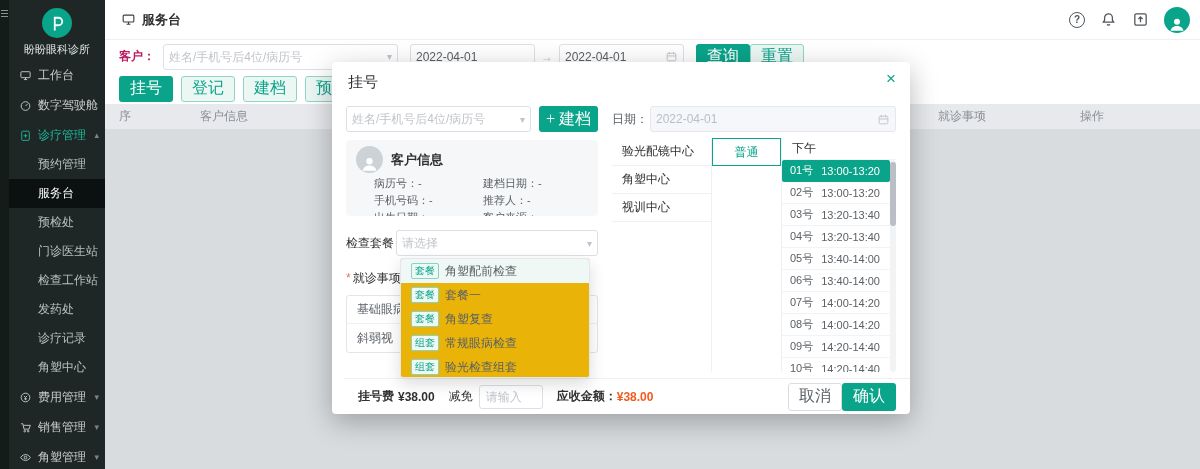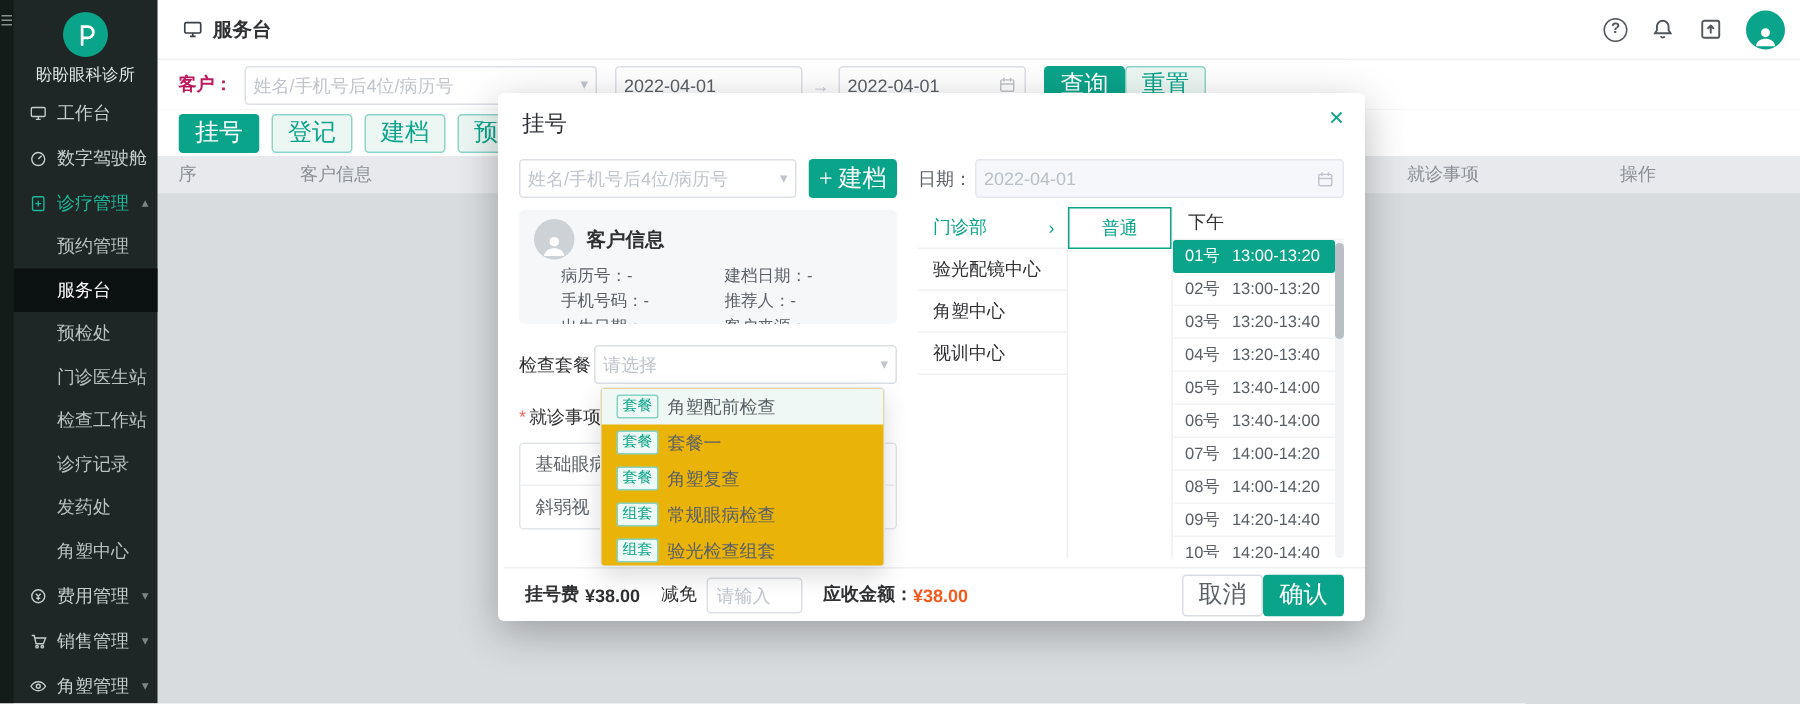--- a/index.html
+++ b/index.html
@@ -111,21 +111,21 @@
   .type-col { width:70px; flex:none; border-right:1px solid #eef0f2; }
   .type-cell { height:28px; border:1px solid #0aa48a; color:#0aa48a; display:flex; align-items:center; justify-content:center; cursor:pointer; }
   .slot-col { position:relative; flex:1; min-width:0; }
   .slot-header { height:22px; display:flex; align-items:center; padding-left:10px; color:#303133; border-bottom:1px solid #f1f3f5; }
   .slot-list { height:212px; overflow:hidden; margin-right:6px; }
   .slot { height:22px; display:flex; align-items:center; gap:8px; padding:0 8px; font-size:11px; color:#5a6066; border-bottom:1px solid #f1f3f5; cursor:pointer; white-space:nowrap; }
   .slot.sel { background:#0aa48a; color:#fff; border-radius:2px; border-bottom-color:transparent; }
   .slot-scrollbar { position:absolute; right:0; top:22px; bottom:0; width:6px; background:#f1f3f5; border-radius:3px; }
   .thumb { position:absolute; top:2px; left:0; width:6px; height:64px; background:#b9bfc5; border-radius:3px; cursor:pointer; }
 
-  .m-footer { position:absolute; left:4px; right:0; bottom:0; height:36px; border-top:1px solid #eef0f2; display:flex; align-items:center; padding:0 14px; }
+  .m-footer { position:absolute; left:12px; right:0; bottom:0; height:36px; border-top:1px solid #eef0f2; display:flex; align-items:center; padding:0 14px; }
   .b { font-weight:bold; color:#303133; }
   .ml4 { margin-left:4px; }
   .ml14 { margin-left:14px; }
   .ml6 { margin-left:6px; }
   .discount { width:64px; height:24px; padding:0 6px; }
   .due { color:#f45a1d; }
   .spacer { flex:1; }
 
   svg { display:block; }
 </style>
@@ -183,24 +183,24 @@
         <div class="sub-item">
             <span>预检处</span>
           </div>
         <div class="sub-item">
             <span>门诊医生站</span>
           </div>
         <div class="sub-item">
             <span>检查工作站</span>
           </div>
         <div class="sub-item">
+            <span>发药处</span>
+          </div>
+        <div class="sub-item">
             <span>诊疗记录</span>
-          </div>
-        <div class="sub-item">
-            <span>发药处</span>
           </div>
         <div class="sub-item">
             <span>角塑中心</span>
           </div>
         <div class="menu-item">
           <svg class="mi-icon" viewBox="0 0 24 24" fill="none" stroke="currentColor" stroke-width="1.7">
               <circle cx="12" cy="12" r="8"></circle>
               <path d="M9 9l3 3 3-3M12 12v5M9.5 14.5h5"></path>
             </svg>
           <span>费用管理</span>
@@ -377,24 +377,20 @@
           <span class="val">2022-04-01</span>
           <svg class="cal" viewBox="0 0 24 24" fill="none" stroke="currentColor" stroke-width="1.8">
               <rect x="4" y="6" width="16" height="14" rx="2"></rect>
               <path d="M8 3.5V8M16 3.5V8M4 11h16"></path>
             </svg>
         </div>
       </div>
 
       <div class="sched-panel">
         <div class="dept-col">
-          <div class="dept-item active">
-            <span>门诊部</span>
-            <span class="dept-arrow">›</span>
-          </div>
           <div class="dept-item">
               <span>验光配镜中心</span>
             </div>
           <div class="dept-item">
               <span>角塑中心</span>
             </div>
           <div class="dept-item">
               <span>视训中心</span>
             </div>
         </div>

